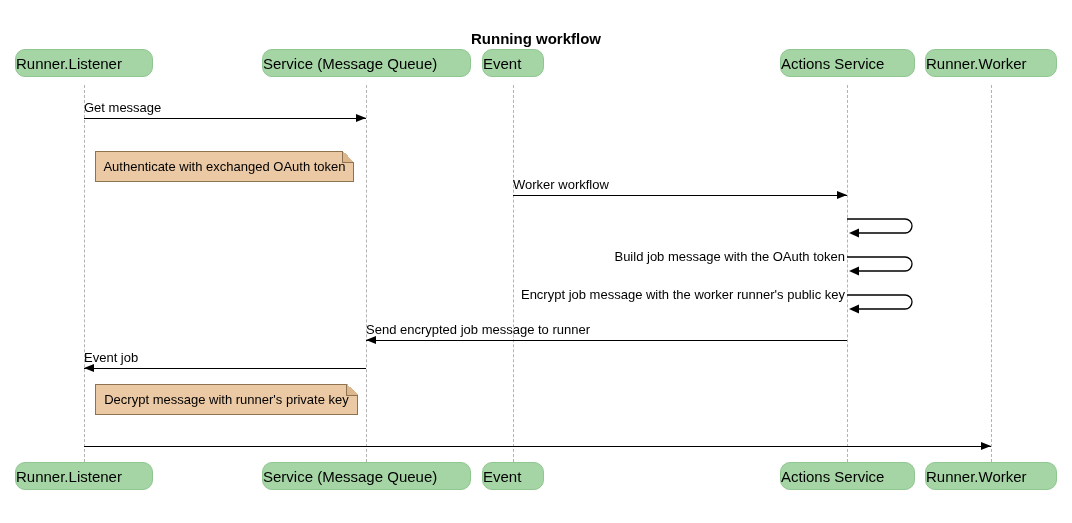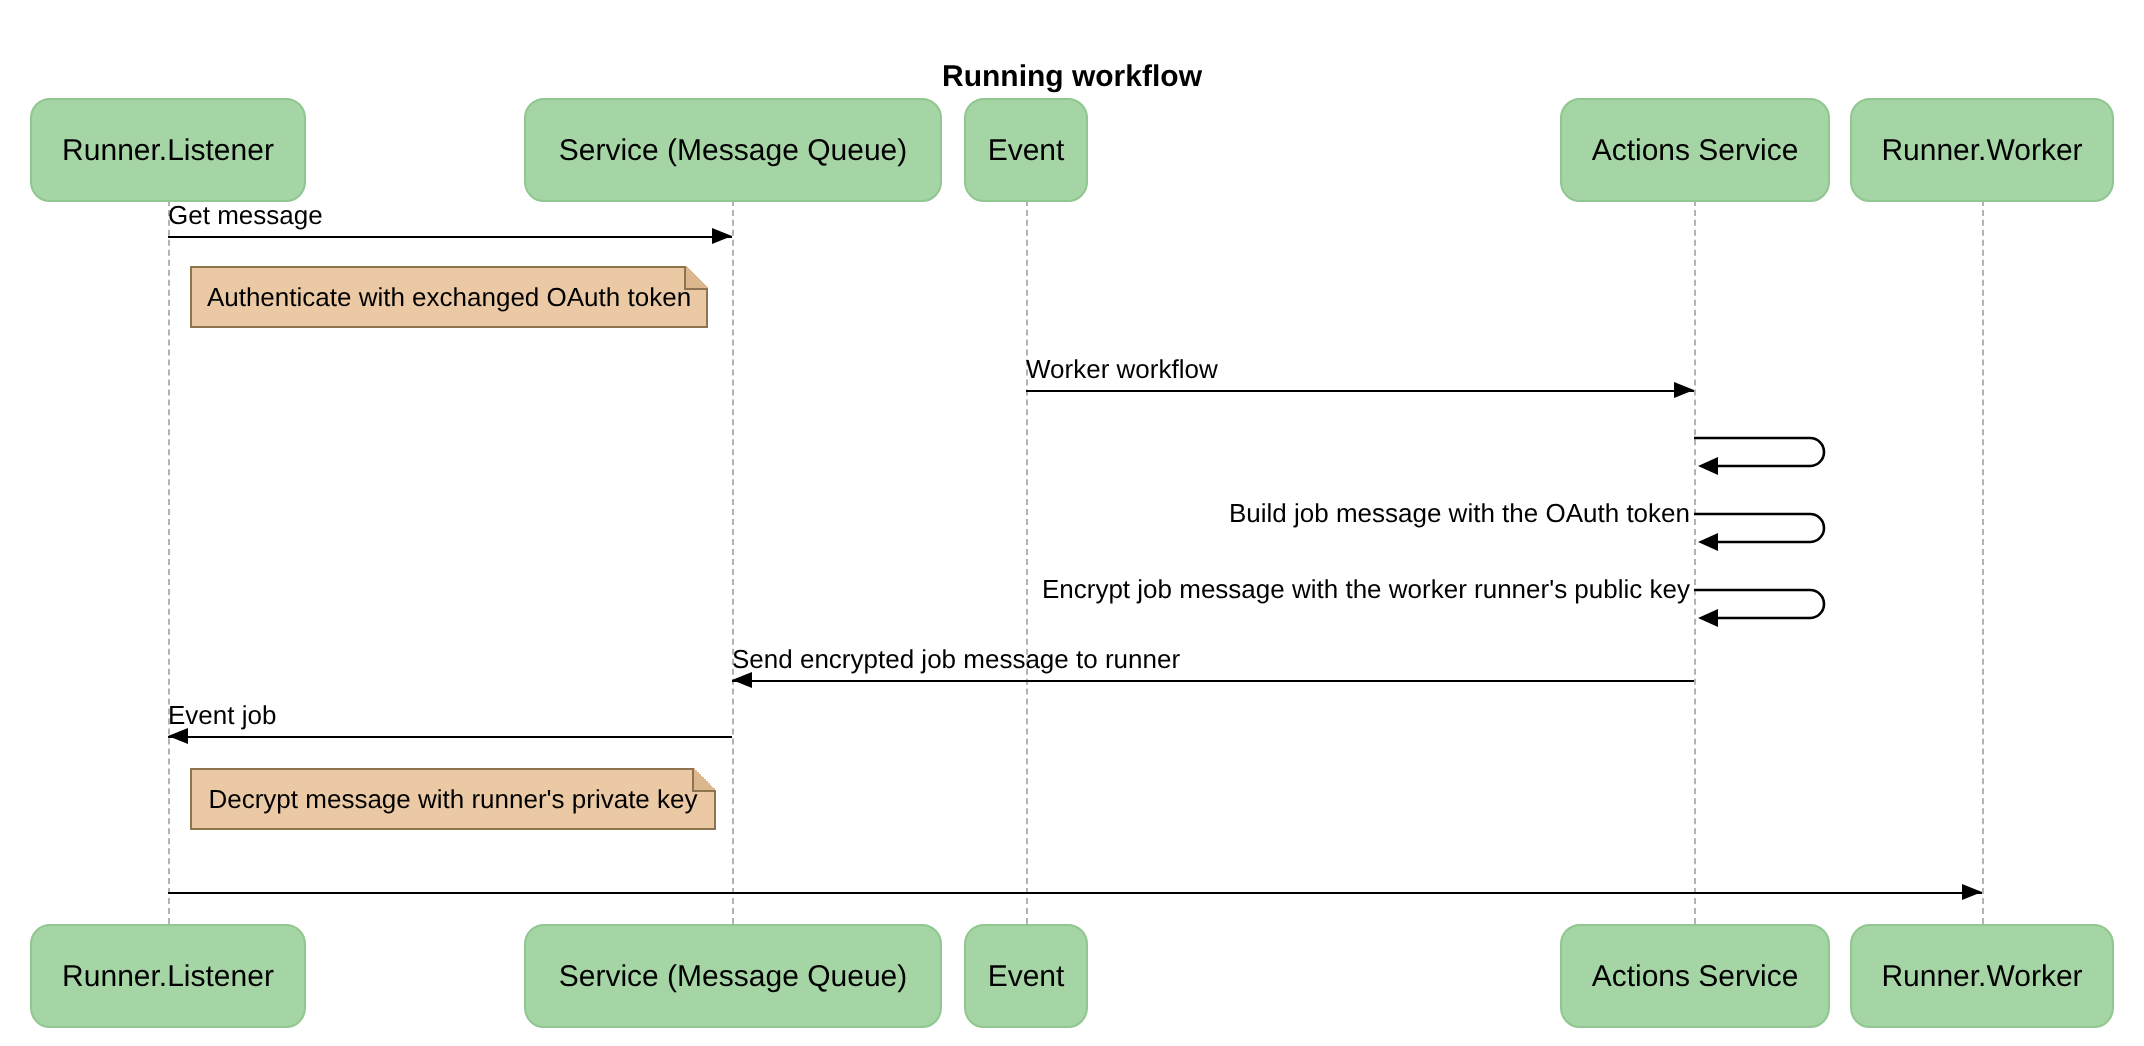--- a/index.html
+++ b/index.html
@@ -12,23 +12,23 @@
   }
   .title {
     position:absolute; top:10px; left:0; width:1072px; text-align:center;
     font-size:15px; font-weight:bold;margin-top:20px;
   }
   .lifeline {
     position:absolute; top:85px; height:377px; width:0;
     border-left:1px dashed var(--lifeline);
   }
   .participant {
-    position:absolute; height:52px; box-sizing:border-box;
+    position:absolute; height:28px; box-sizing:border-box;
     background:var(--participant-fill); border:1px solid var(--participant-border);
-    border-radius:10px; display:flex; align-items:center; justify-content:center;
+    border-radius:10px; display:flex; align-items:center; justify-content:flex-start;
     font-size:15px; white-space:nowrap;
   }
   .msg-line { position:absolute; height:1.3px; background:var(--arrow); }
   .msg-label {
     position:absolute; font-size:13px; height:16px; line-height:16px;
     text-align:left; white-space:nowrap;
   }
   .msg-label.right { text-align:right; }
   .arrow-right {
     position:absolute; width:0; height:0;
@@ -82,21 +82,21 @@
       <span>Actions Service</span>
     </div>
   <div class="participant" style="left:925px; top:49px; width:132px">
       <span>Runner.Worker</span>
     </div>
 
   <div class="msg-label" style="left:84px; top:100px; width:282px">Get message</div>
   <div class="msg-line" style="left:84px; top:118px; width:282px"></div>
   <div class="arrow-right" style="left:356px; top:114px"></div>
 
-  <div class="note" style="left:95px; top:133px; width:259px">
+  <div class="note" style="left:95px; top:151px; width:259px">
     <span>Authenticate with exchanged OAuth token</span>
     <div class="fold"></div>
   </div>
 
   <div class="msg-label" style="left:513px; top:177px; width:334px">Worker workflow</div>
   <div class="msg-line" style="left:513px; top:195px; width:334px"></div>
   <div class="arrow-right" style="left:837px; top:191px"></div>
 
   <svg class="loop" style="left:847px; top:218px" width="70" height="22" viewBox="0 0 70 22">
     <path d="M0 1 H58 A7 7 0 0 1 58 15 H12"></path>

